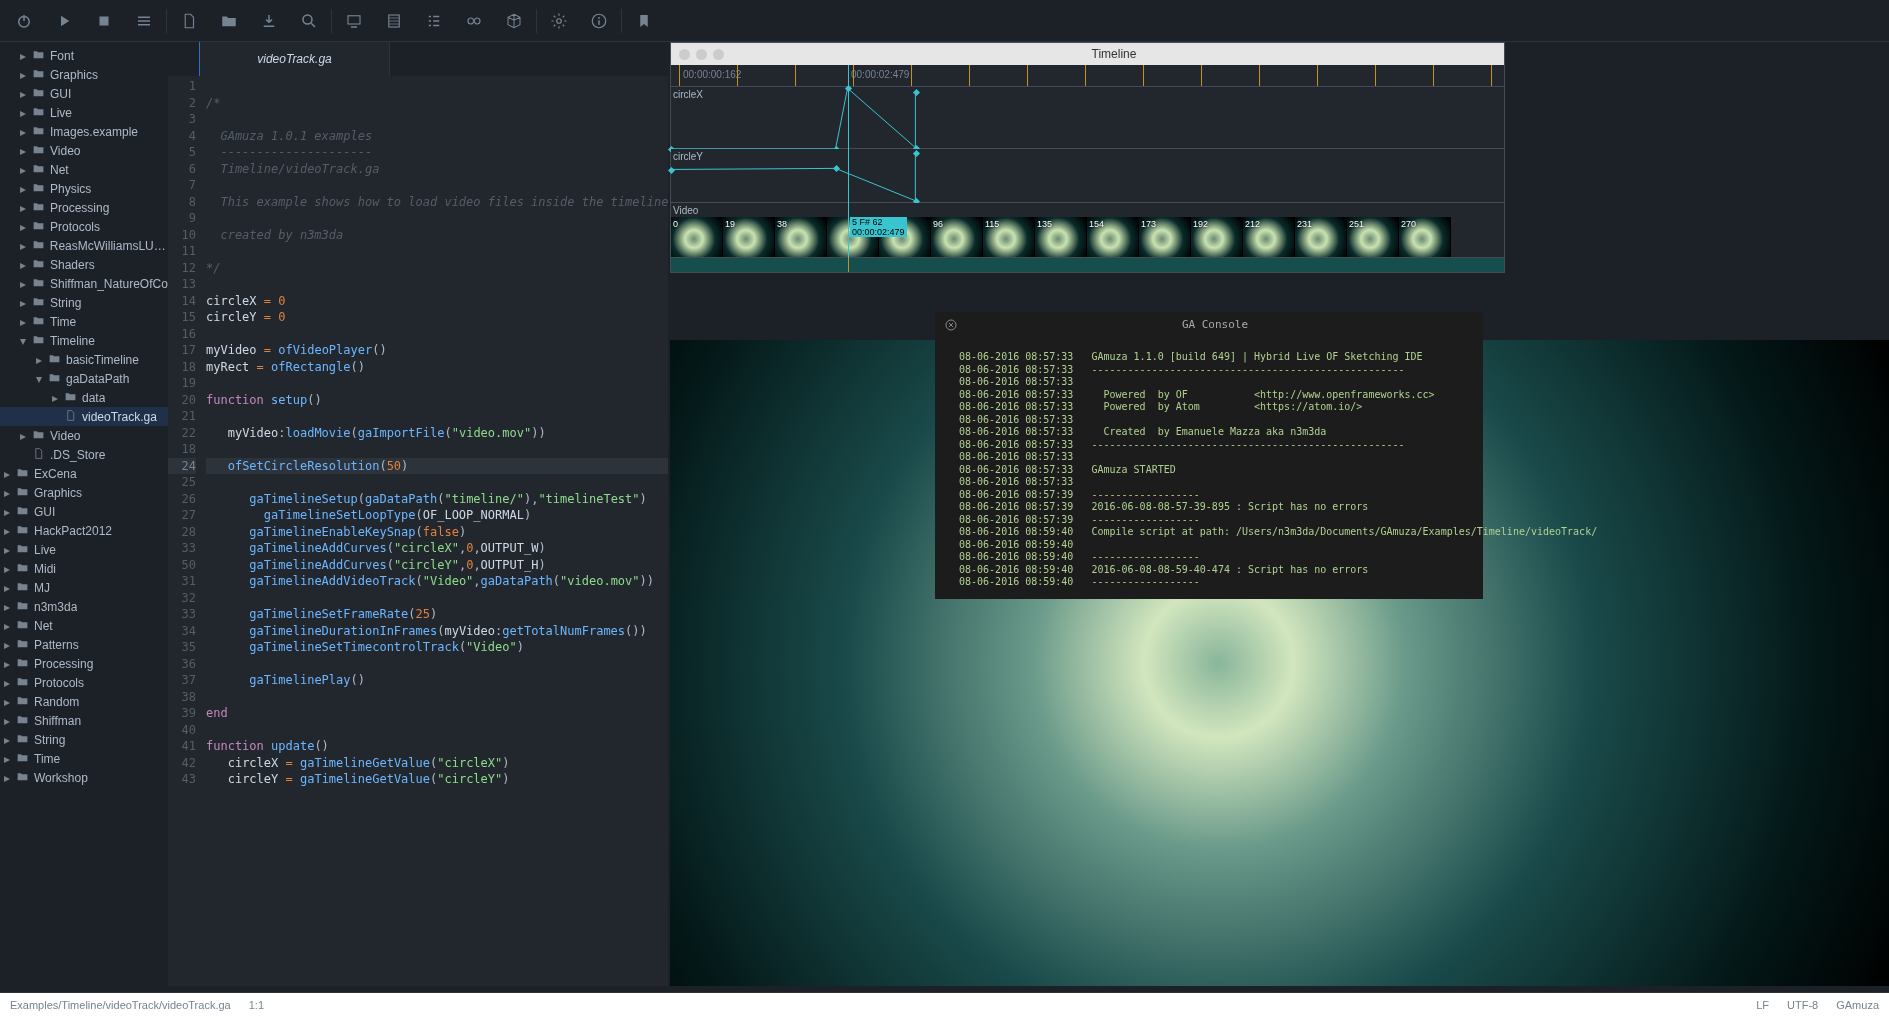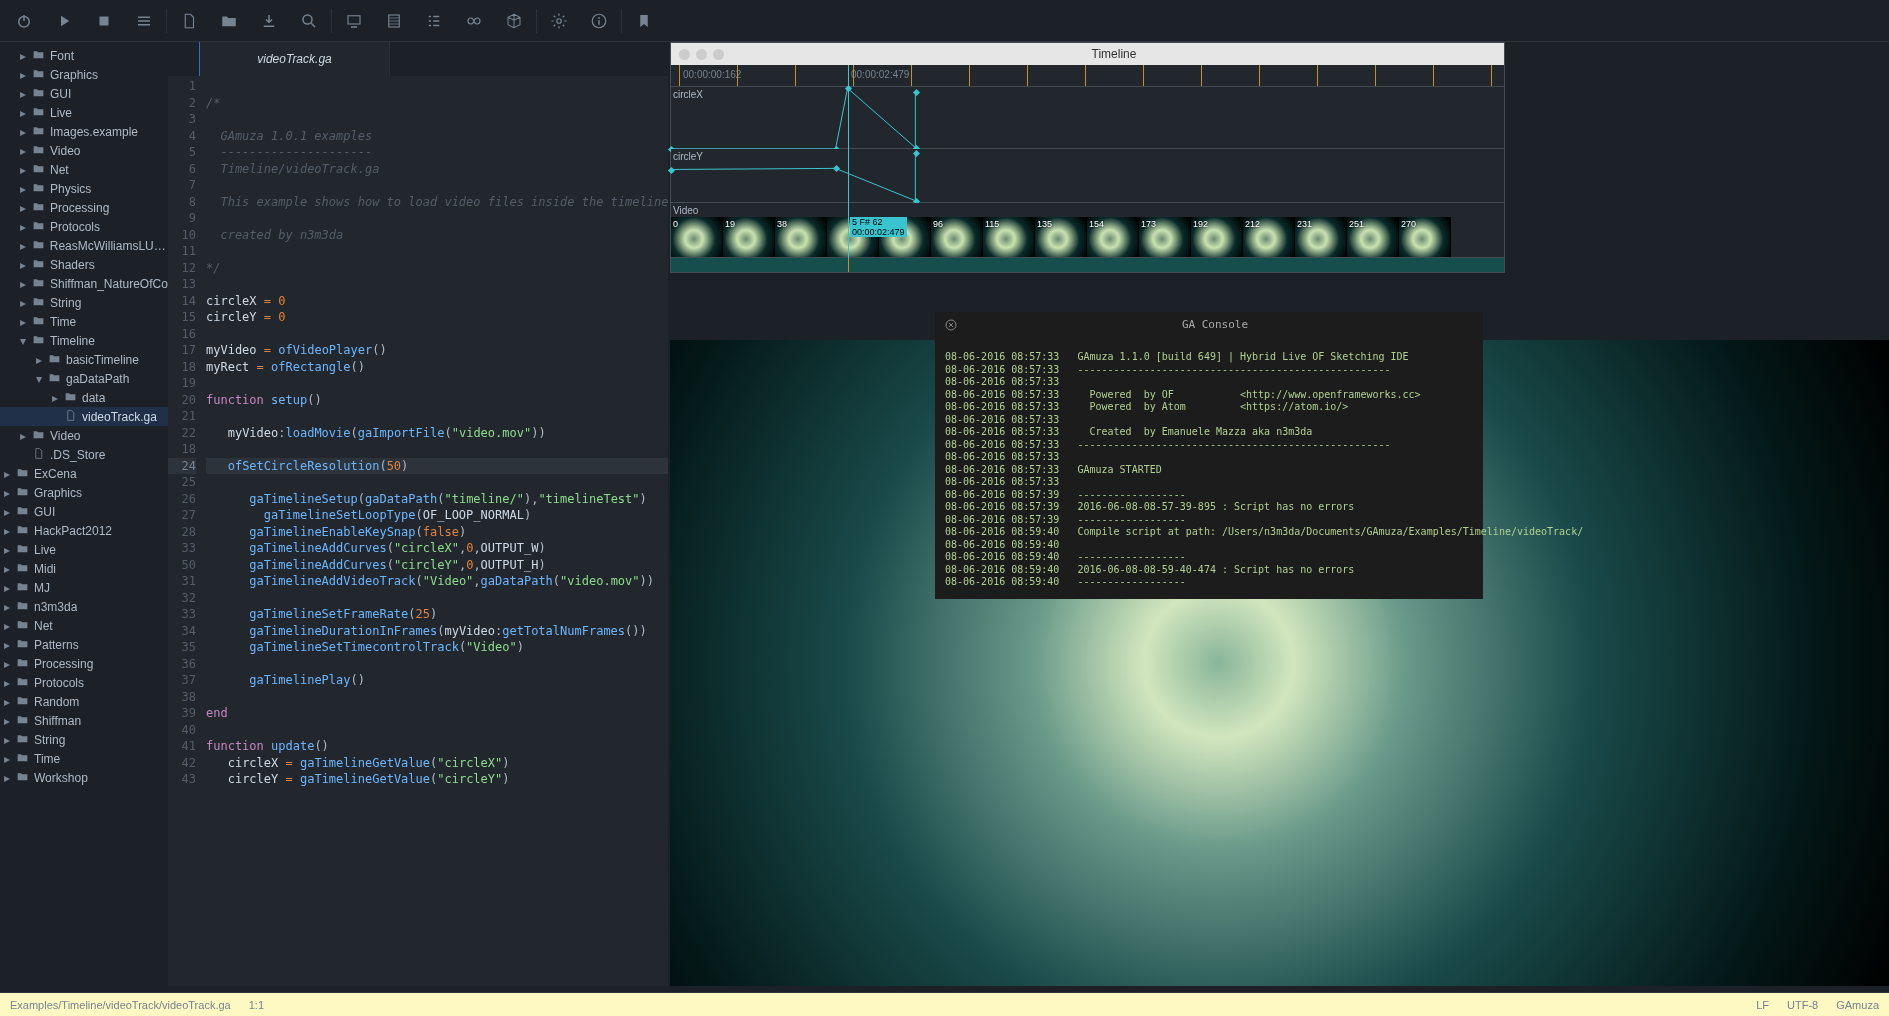--- a/index.html
+++ b/index.html
@@ -29,21 +29,21 @@
 .code .c { color:#545d68; font-style:italic; }
 .code .id { color:#cdd9e5; }
 .code .op { color:#e0823d; }
 .code .num { color:#e0823d; }
 .code .kw { color:#c586c0; }
 .code .fn { color:#6cb6ff; }
 .code .str { color:#8ddb8c; }
 .code .arg { color:#e0823d; }
 .code .cons { color:#cdd9e5; }
 
-.statusbar { position:absolute; left:0; right:0; bottom:0; height:24px; background:#fef9c3; border-top:1px solid #2d333b; display:flex; align-items:center; padding:0 10px; color:#768390; font-size:11px; }
+.statusbar { position:absolute; left:0; right:0; bottom:0; height:24px; background:#ffffff; border-top:1px solid #2d333b; display:flex; align-items:center; padding:0 10px; color:#768390; font-size:11px; }
 .statusbar .right { margin-left:auto; display:flex; gap:18px; }
 
 .timeline-win { position:absolute; left:670px; top:42px; width:835px; background:#22272e; border:1px solid #444c56; }
 .tl-title { height:22px; background:#e6e6e6; display:flex; align-items:center; color:#333; font-size:12px; }
 .tl-traffic { display:flex; gap:6px; padding-left:8px; }
 .tl-traffic span { width:11px; height:11px; border-radius:50%; background:#ccc; }
 .tl-title .t { flex:1; text-align:center; }
 .tl-ruler { height:22px; background:#22272e; position:relative; border-bottom:1px solid #444c56; }
 .tl-tick { position:absolute; top:0; bottom:0; border-left:1px solid #c69026; }
 .tl-time { position:absolute; top:4px; font-size:10px; color:#768390; }
@@ -55,21 +55,21 @@
 .tl-key { position:absolute; width:5px; height:5px; background:#39c5cf; transform:rotate(45deg); }
 .tl-thumbs { height:40px; display:flex; position:relative; }
 .tl-thumb { width:52px; height:40px; position:relative; background:radial-gradient(circle at 45% 55%, #6a8a73 0%, #c9e3b0 25%, #0a2a2a 60%, #000 95%); border-right:1px solid #000; }
 .tl-thumb span { position:absolute; left:2px; top:2px; font-size:9px; color:#fff; text-shadow:0 0 2px #000; }
 .tl-scrub { height:14px; background:#164e4e; position:relative; }
 
 .console { position:absolute; left:935px; top:312px; width:548px; background:#1c1c1c; padding:6px 10px 10px; z-index:3; }
 .con-head { display:flex; align-items:center; color:#aaa; font-size:11px; margin-bottom:20px; }
 .con-head .close { width:12px; height:12px; margin-right:auto; }
 .con-head .ti { flex:1; text-align:center; }
-.con-lines { font-size:10px; line-height:12.5px; color:#b0d090; white-space:pre; }
+.con-lines { font-size:10px; line-height:12.5px; color:#b0d090; white-space:pre;margin-left:14px; }
 
 .preview { position:absolute; left:670px; top:340px; right:0; bottom:30px; background:radial-gradient(circle at 45% 50%, #89b59a 0%, #d2e6be 10%, #6a9a8a 25%, #1a4a4a 50%, #041818 80%, #000 100%); z-index:1; }
 
 .side-strip { position:absolute; right:0; top:0; width:380px; height:42px; background:#0d1117; }
 </style>
 </head>
 <body>
 
 <div class="toolbar">
     <div class="tb">

